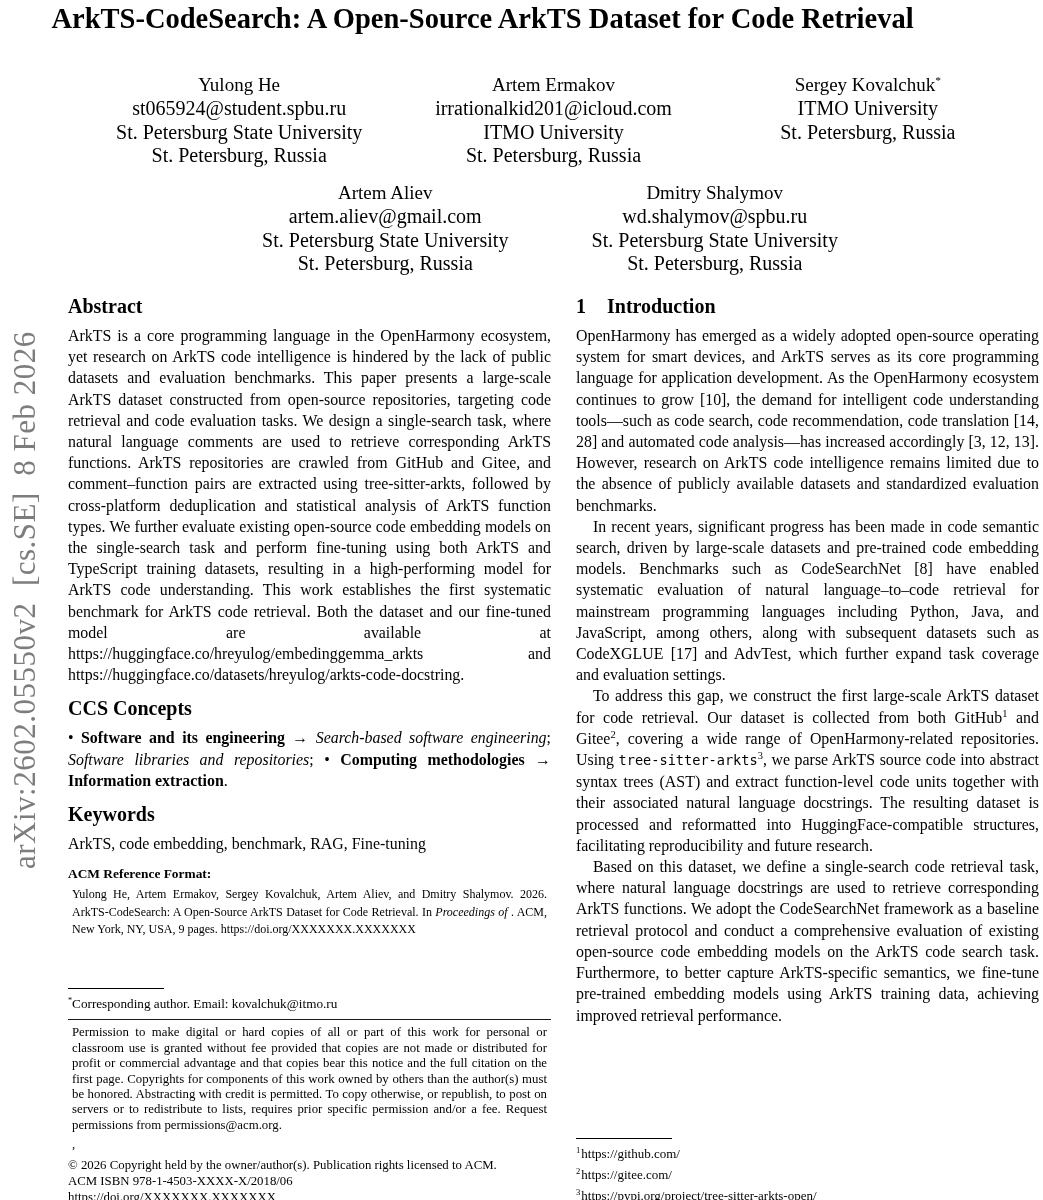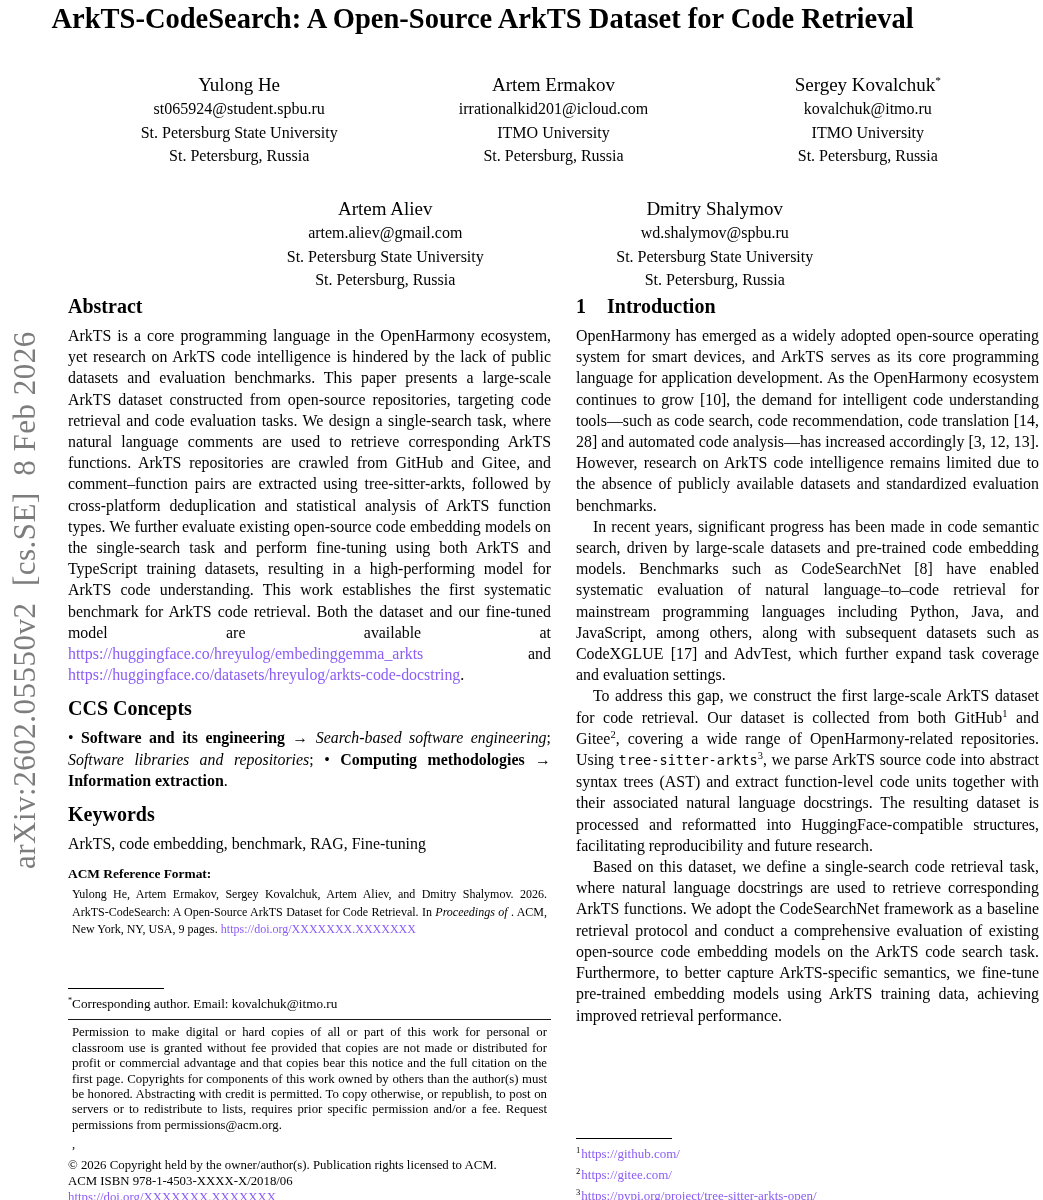--- a/index.html
+++ b/index.html
@@ -16,25 +16,25 @@
     display:flex; align-items:center; justify-content:center;
     font-size:31px; color:#7d7d7d; white-space:pre; letter-spacing:0.5px;
   }
   .title {
     position:absolute; top:0px; left:50%; transform:translateX(-50%);
     width:940px; margin:0; 
     font-size:28.5px; font-weight:bold; line-height:37px;
   }
   .authors-row { position:absolute; display:flex; }
   .row1 { top:68px; left:82px; width:943px; }
-  .row2 { top:192px; left:236px; width:628px;gap:31px; }
+  .row2 { top:176px; left:236px; width:628px;gap:31px; }
   .author { flex:1; text-align:center; }
   .author-name { font-size:19px; line-height:25px; }
   .author-name sup { font-size:60%; }
-  .author-line { font-size:16px; line-height:23.5px; }
+  .author-line { font-size:20px; line-height:23.5px; }
 
   .col-left  { position:absolute; left:68px;  top:294px; width:483px; }
   .col-right { position:absolute; left:576px; top:294px; width:463px; }
   .col-left-bottom  { position:absolute; left:68px;  top:988px;  width:483px; background:#fff; }
   .col-right-foot   { position:absolute; left:576px; top:1136px; width:463px; background:#fff; padding-top:2px; }
 
   h2.sec { font-size:20px; font-weight:bold; margin:0 0 7px 0; line-height:24px; }
   h2.mt { margin-top:11px; }
   .secnum { display:inline-block; margin-right:21px; }
   p.body { font-size:15.9px; line-height:21.2px; margin:0; }
@@ -50,21 +50,21 @@
 
   .rule-short { width:96px; border-top:1.4px solid #000; margin:0 0 3px 0; }
   .rule-full  { border-top:1.6px solid #1a1a1a; margin:7px 0 5px 0; }
   .note { font-size:13.2px; line-height:17px; margin:0; }
   .note sup { font-size:62%; }
   .perm { font-size:12.8px; line-height:15.4px; margin:4px; }
   .perm-gap { margin-top:4px; }
   .cpy { font-size:12.8px; line-height:16.4px; margin:0; }
   .fnote { font-size:13px; line-height:17.6px; margin:0; }
   .fnote sup { font-size:66%; margin-right:1px; }
-  .url { color:#8b5cf6; text-decoration:none; }
+  .url { color:#000000; text-decoration:none; }
 </style>
 </head>
 <body>
 
 <div id="page">
 
   <div class="arxiv-stamp">arXiv:2602.05550v2  [cs.SE]  8 Feb 2026</div>
 
   <h1 class="title">ArkTS-CodeSearch: A Open-Source ArkTS Dataset for Code Retrieval</h1>
 
@@ -76,21 +76,20 @@
       <div class="author-line">St. Petersburg, Russia</div>
     </div>
     <div class="author">
       <div class="author-name"><span>Artem Ermakov</span><sup></sup></div>
       <div class="author-line">irrationalkid201@icloud.com</div>
       <div class="author-line">ITMO University</div>
       <div class="author-line">St. Petersburg, Russia</div>
     </div>
     <div class="author">
       <div class="author-name"><span>Sergey Kovalchuk</span><sup>*</sup></div>
-      <div class="author-line">kovalchuk@itmo.ru</div>
       <div class="author-line">ITMO University</div>
       <div class="author-line">St. Petersburg, Russia</div>
     </div>
   </div>
 
   <div class="authors-row row2">
     <div class="author">
       <div class="author-name"><span>Artem Aliev</span><sup></sup></div>
       <div class="author-line">artem.aliev@gmail.com</div>
       <div class="author-line">St. Petersburg State University</div>

